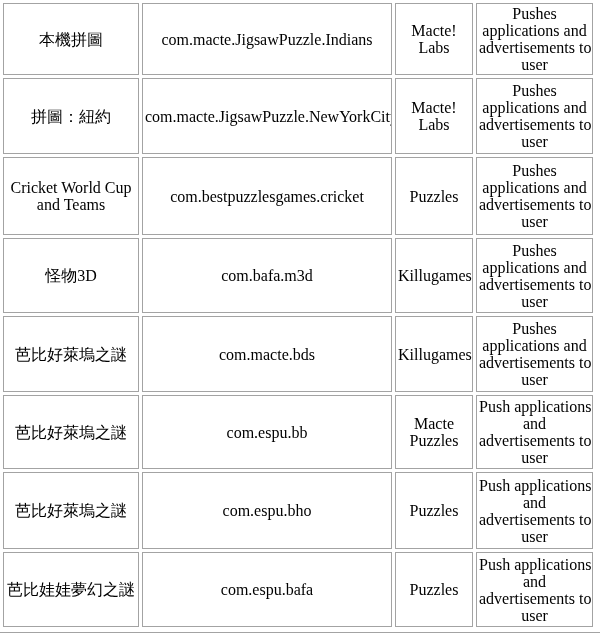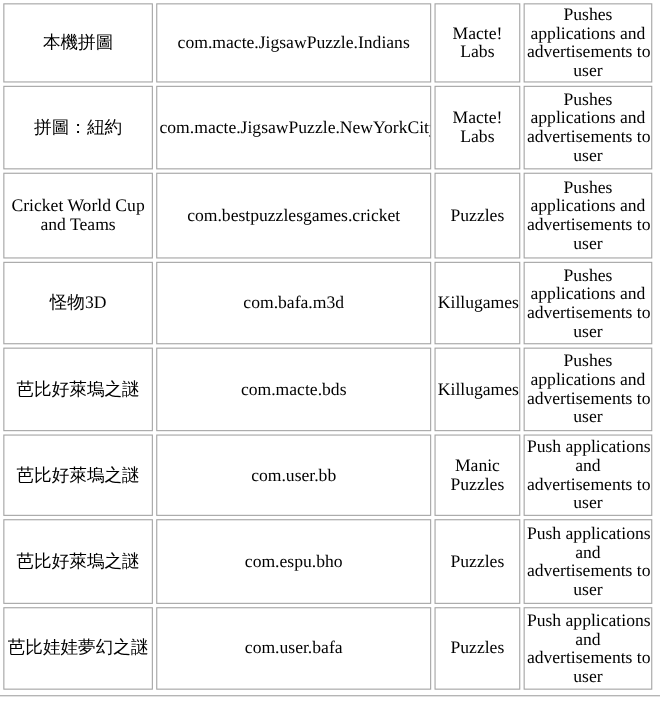--- a/index.html
+++ b/index.html
@@ -111,40 +111,40 @@
         <td>芭比好萊塢之謎</td>
         <td class="pkg">com.macte.bds</td>
         <td>Killugames</td>
         <td>Pushes
 applications and
 advertisements to
 user</td>
       </tr>
       <tr class="r6">
         <td>芭比好萊塢之謎</td>
-        <td class="pkg">com.user.bb</td>
-        <td>Manic
+        <td class="pkg">com.espu.bb</td>
+        <td>Macte
 Puzzles</td>
         <td>Push applications
 and
 advertisements to
 user</td>
       </tr>
       <tr class="r7">
         <td>芭比好萊塢之謎</td>
         <td class="pkg">com.espu.bho</td>
         <td>Puzzles</td>
         <td>Push applications
 and
 advertisements to
 user</td>
       </tr>
       <tr class="r8">
         <td>芭比娃娃夢幻之謎</td>
-        <td class="pkg">com.user.bafa</td>
+        <td class="pkg">com.espu.bafa</td>
         <td>Puzzles</td>
         <td>Push applications
 and
 advertisements to
 user</td>
       </tr>
     </tbody>
   </table>
 
   <div class="bottom-rule"></div>

